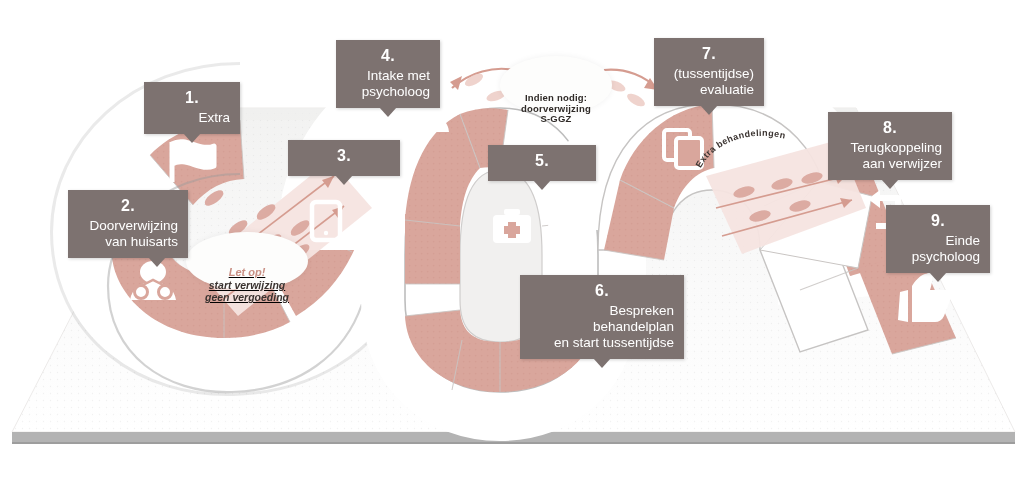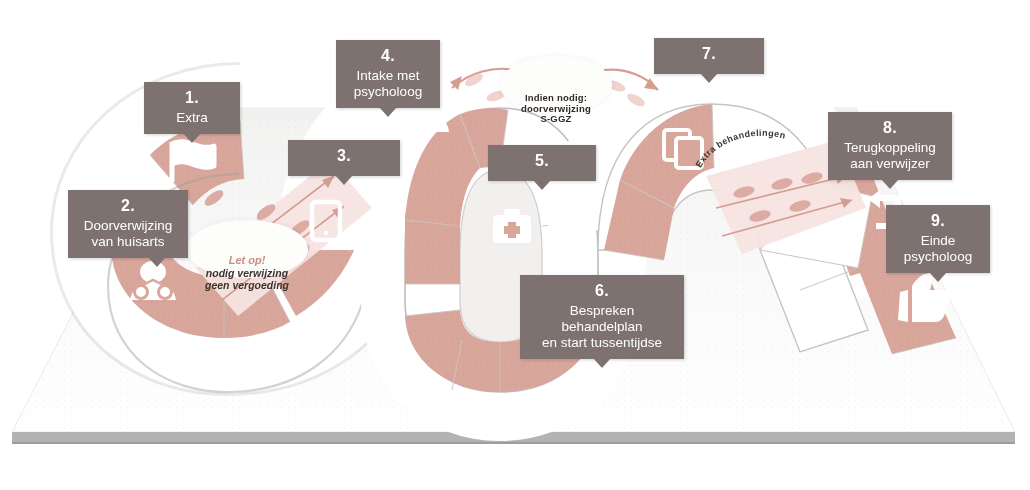--- a/index.html
+++ b/index.html
@@ -40,20 +40,21 @@
     font-size: 16px;
     font-weight: bold;
     letter-spacing: 0.3px;
     margin-bottom: 2px;
   }
   .callout .lbl {
     display: block;
     font-size: 13.5px;
     font-weight: normal;
     white-space: pre-line;
+    text-align: right;
   }
   .callout .tail {
     position: absolute;
     bottom: -9px;
     left: 50%;
     margin-left: -9px;
     width: 0; height: 0;
     border-left: 9px solid transparent;
     border-right: 9px solid transparent;
     border-top: 10px solid #7d7270;
@@ -442,40 +443,42 @@
 
   <div class="callout" id="c6" style="left:520px; top:275px; width:164px;">
     <span class="num">6.</span>
     <span class="lbl">Bespreken behandelplan
 en start tussentijdse</span>
     <span class="tail"></span>
   </div>
 
   <div class="callout" id="c7" style="left:654px; top:38px; width:110px;">
     <span class="num">7.</span>
+    <span class="lbl">(tussentijdse)
+evaluatie</span>
     <span class="tail"></span>
   </div>
 
   <div class="callout" id="c8" style="left:828px; top:112px; width:124px;">
     <span class="num">8.</span>
     <span class="lbl">Terugkoppeling
 aan verwijzer</span>
     <span class="tail"></span>
   </div>
 
   <div class="callout" id="c9" style="left:886px; top:205px; width:104px;">
     <span class="num">9.</span>
     <span class="lbl">Einde
 psycholoog</span>
     <span class="tail"></span>
   </div>
 
-  <div class="bubble" id="bubble-letop" style="left:186px; top:220px; width:122px; height:58px;">
+  <div class="bubble" id="bubble-letop" style="left:186px; top:232px; width:122px; height:58px;text-decoration:underline;">
     <span class="b-head">Let op!</span>
-    <span class="b-body">nodig verwijzing
+    <span class="b-body">start verwijzing
 geen vergoeding</span>
   </div>
 
   <div class="bubble" id="bubble-sggz" style="left:500px; top:56px; width:112px; height:58px;">
     <span class="b-head">Indien nodig:
 doorverwijzing
 S-GGZ</span>
   </div>
 
   <svg id="curve-label" viewBox="0 0 160 70">

